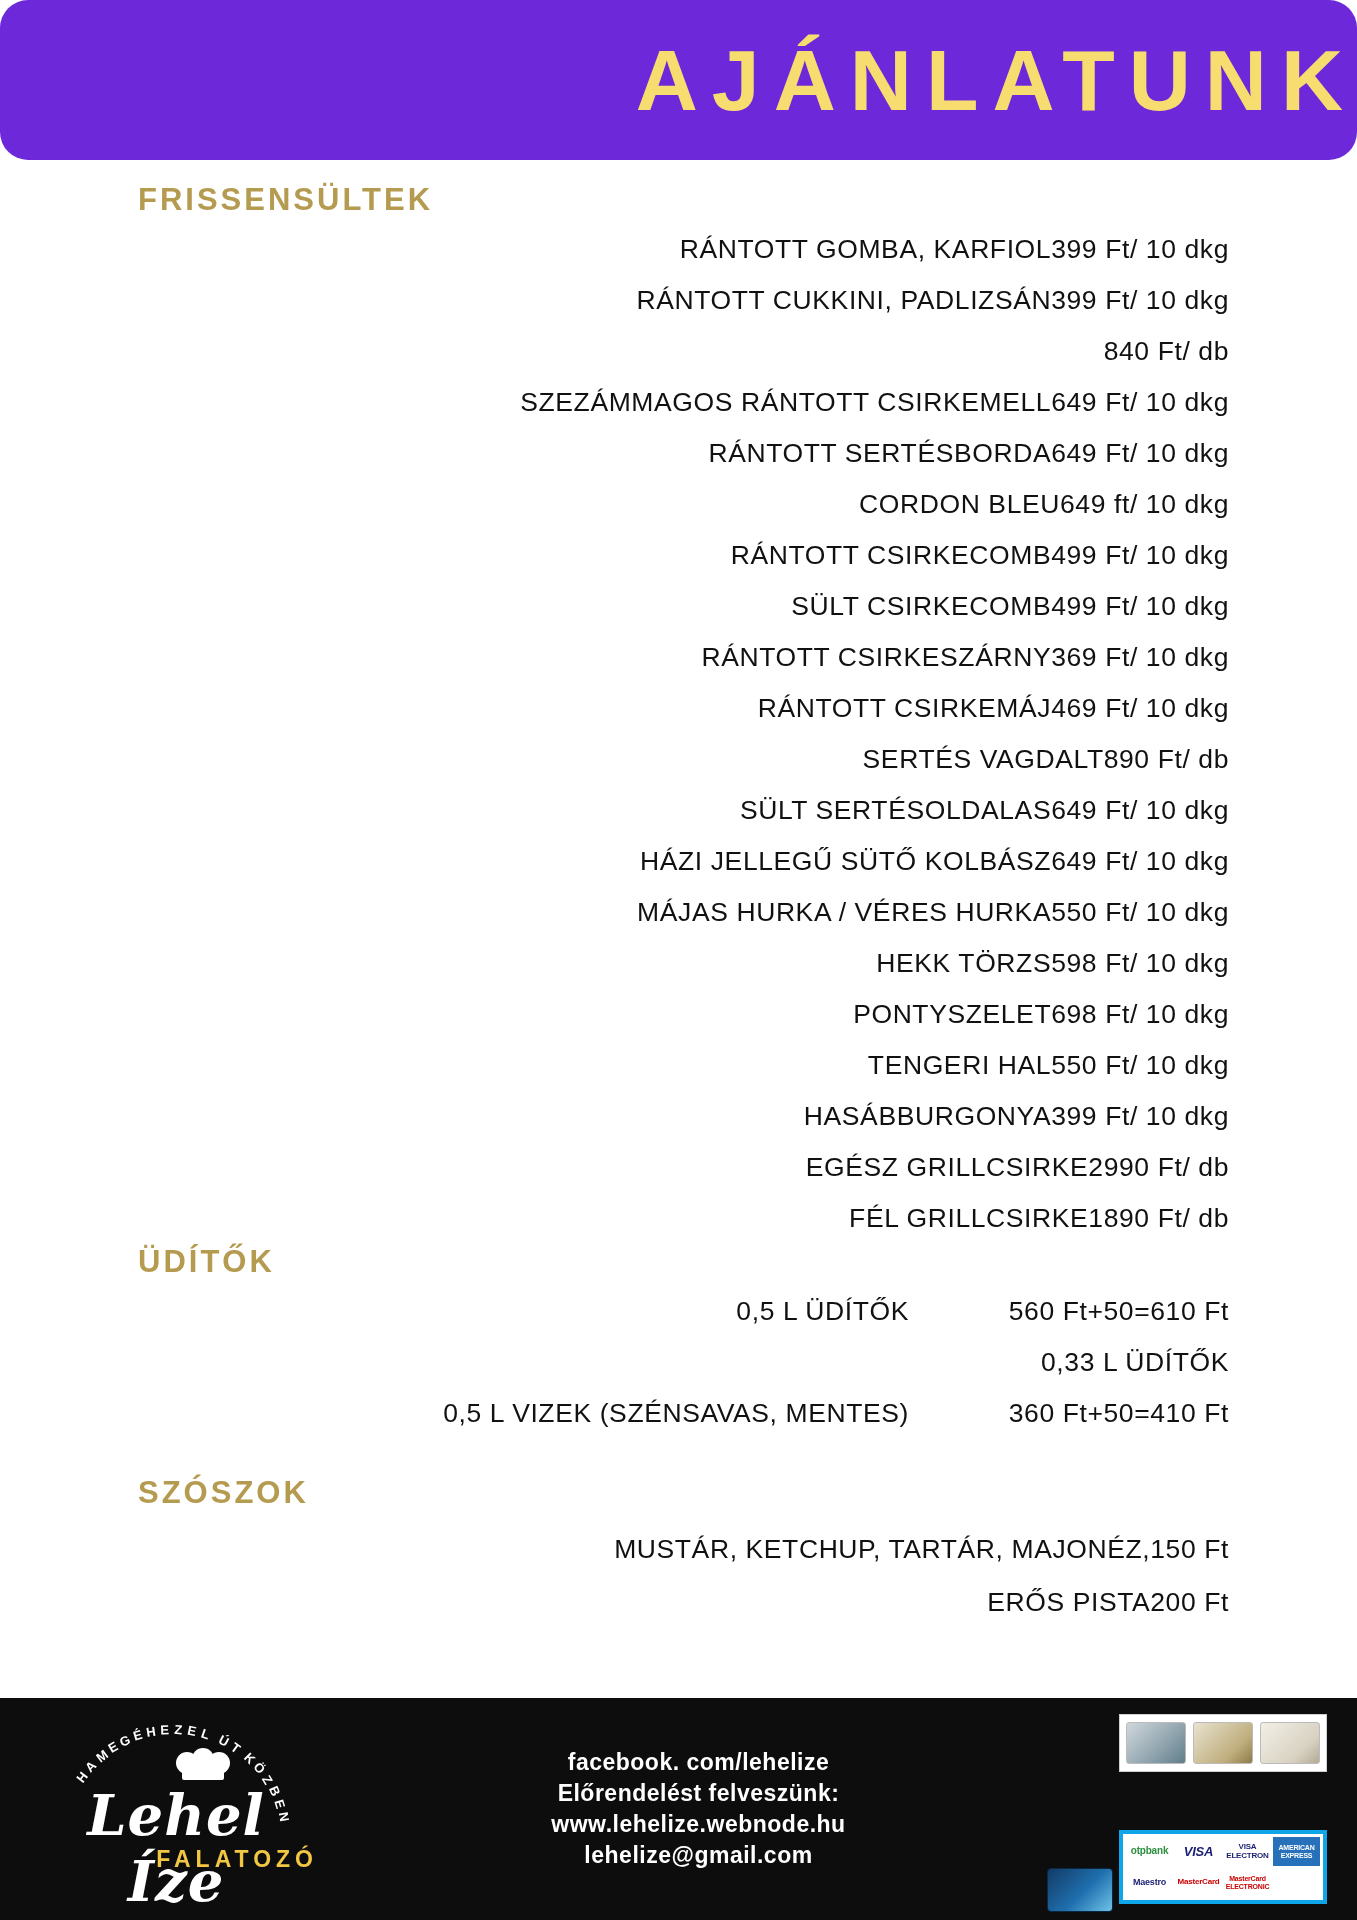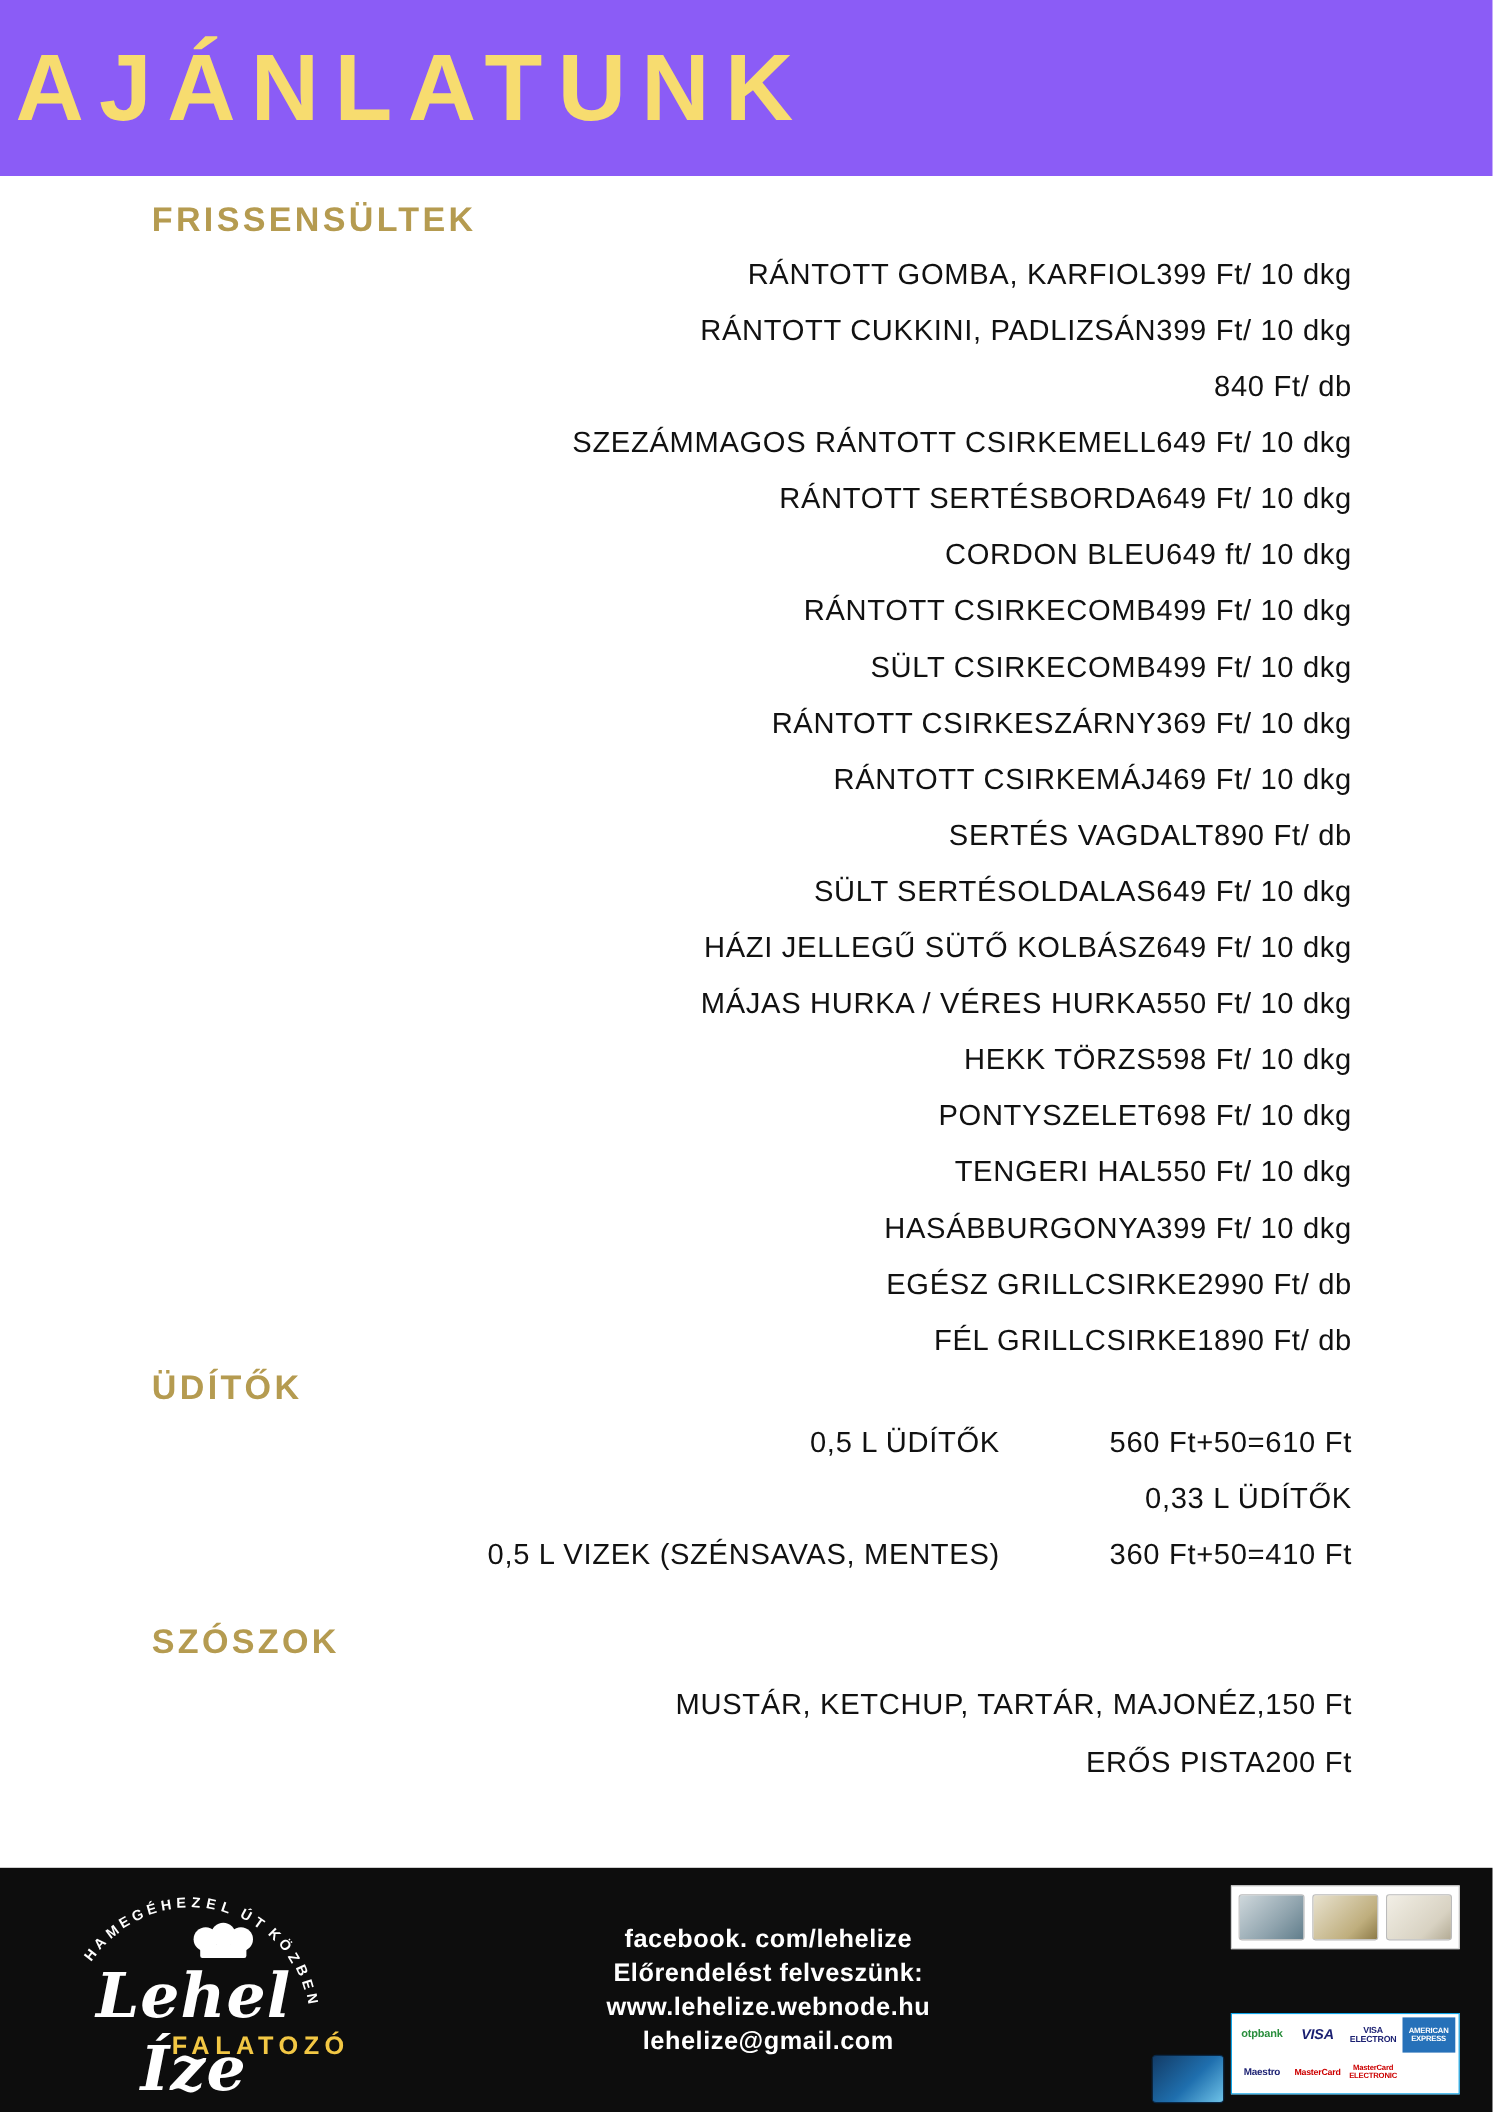--- a/index.html
+++ b/index.html
@@ -14,26 +14,27 @@
     position: relative;
     width: 1357px;
     height: 1920px;
     background: #ffffff;
     display: flex;
     flex-direction: column;
   }
 
   
   .header {
-    background: #8b5cf6;
+    background: #6d28d9;
     height: 160px;
     display: flex;
     align-items: center;
-    justify-content: flex-start;
+    justify-content: flex-end;
     flex: 0 0 auto;
+    border-radius: 28px;
   }
   .header-title {
     color: #f7dc6f;
     font-size: 86px;
     font-weight: bold;
     letter-spacing: 14px;
     line-height: 1;
     padding-left: 14px;
   }
 
@@ -196,21 +197,21 @@
     background: linear-gradient(135deg,#cfd8dc 0%,#90a4ae 60%,#607d8b 100%);
     position: relative;
     overflow: hidden;
     font-size: 6px;
     color: #223;
   }
   .card-strip .card-thumb.t2 { background: linear-gradient(135deg,#e8e2cf 0%,#bfae7d 70%,#8d7b48 100%); }
   .card-strip .card-thumb.t3 { background: linear-gradient(135deg,#f2efe6 0%,#d8d2c2 70%,#b3ab95 100%); }
   .brand-grid {
     background: #ffffff;
-    border: 1px solid #0ea5e9;
+    border: 4px solid #0ea5e9;
     width: 208px;
     height: 74px;
     display: grid;
     grid-template-columns: repeat(4, 1fr);
     grid-template-rows: repeat(2, 1fr);
     gap: 2px;
     padding: 3px;
     margin-top: 48px;
   }
   .brand-grid .cell {

